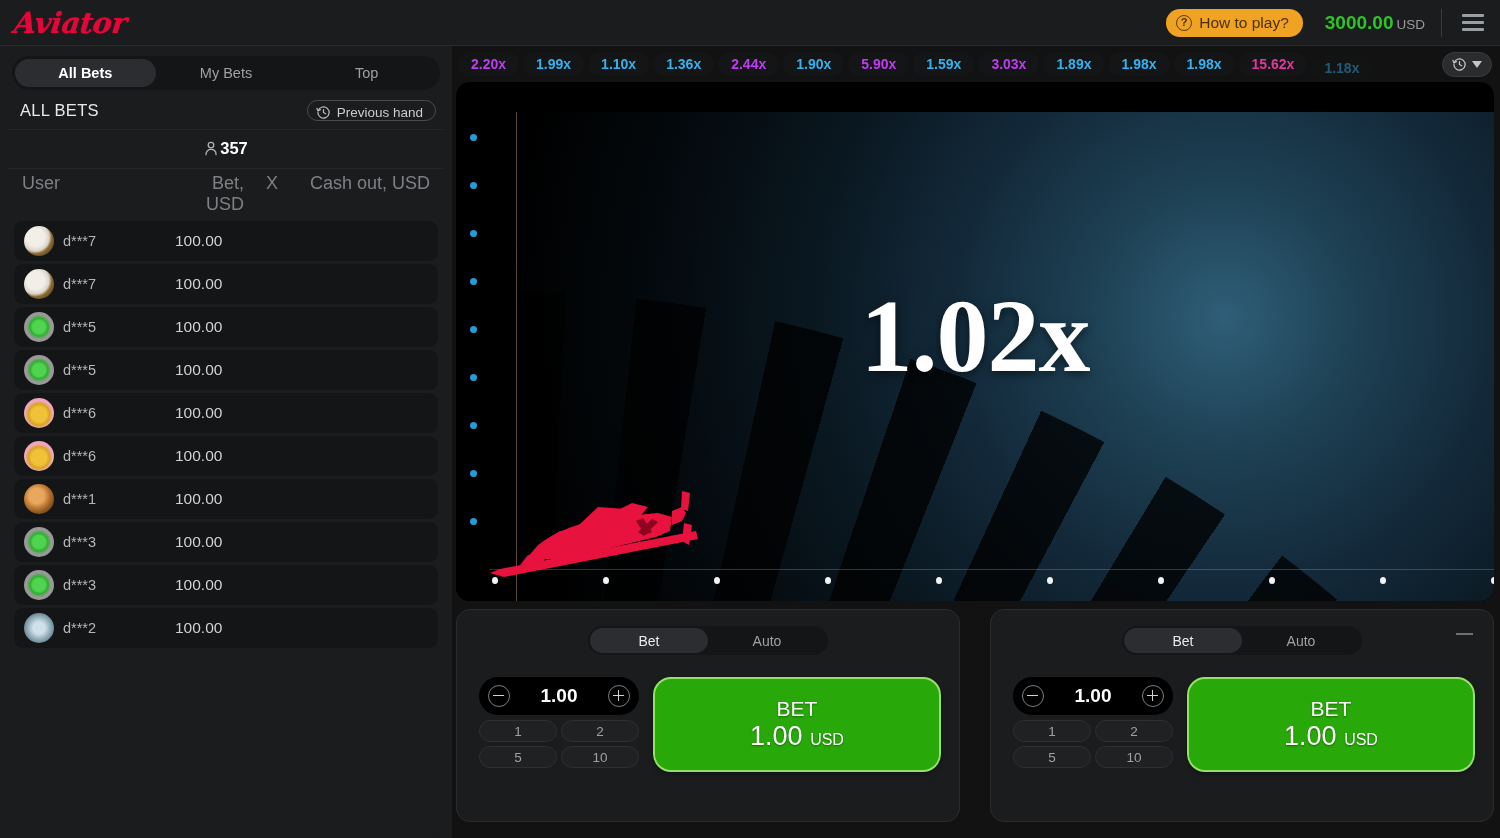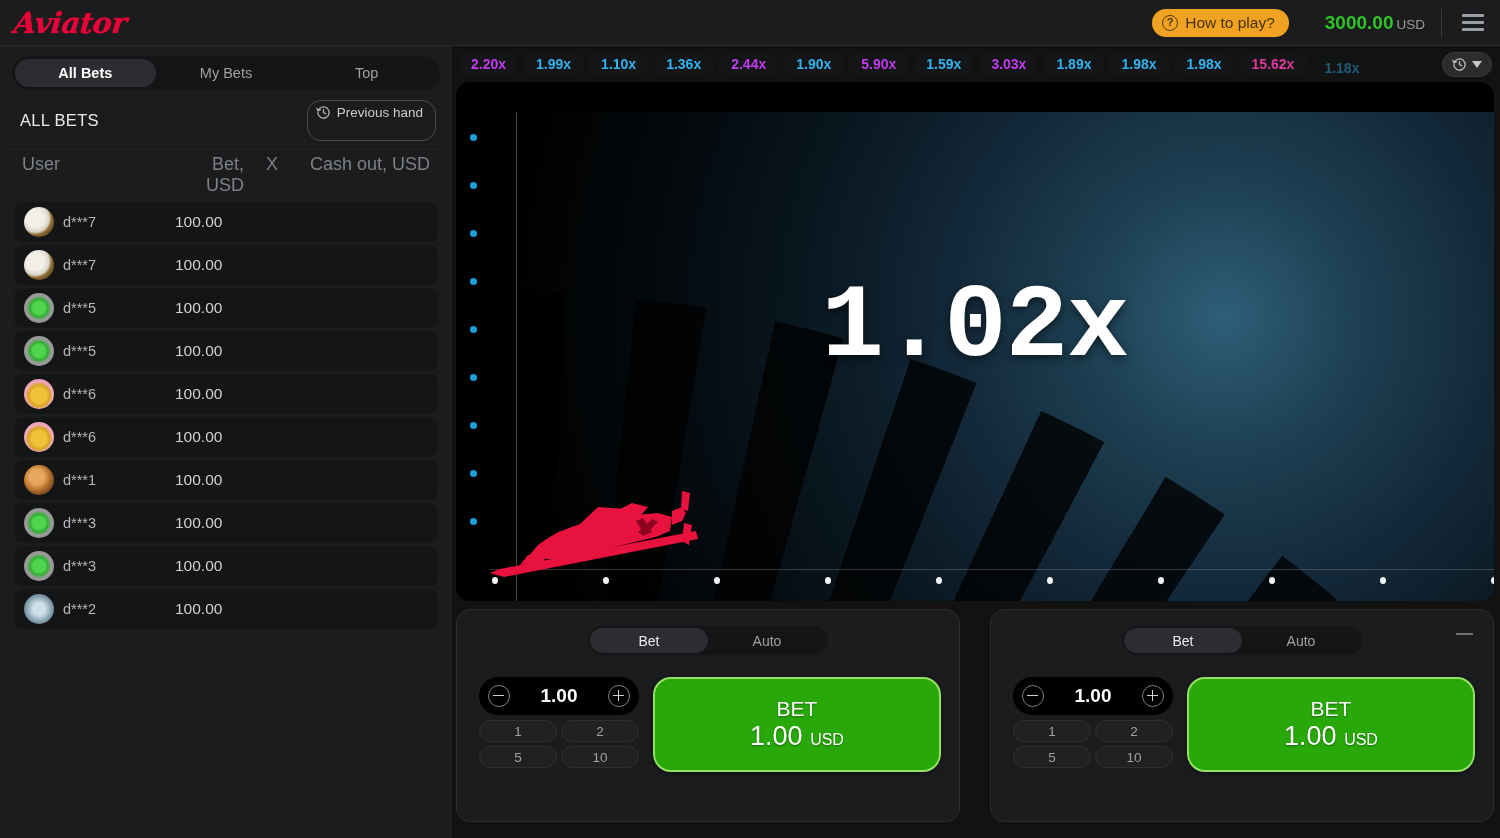--- a/index.html
+++ b/index.html
@@ -43,21 +43,21 @@
     border: none;
     font-family: "Liberation Sans", sans-serif;
   }
   .howto .qmark {
     width: 16px; height: 16px; border-radius: 50%;
     border: 1.5px solid #5a3c06;
     display: flex; align-items: center; justify-content: center;
     font-size: 11px; font-weight: bold; line-height: 1;
   }
   .balance {
-    margin-left: 36px;
+    margin-left: 22px;
     color: #2ec428; font-weight: bold; font-size: 19px;
     white-space: nowrap;
   }
   .balance .cur { color: #9a9a9a; font-weight: normal; font-size: 13.5px; margin-left: 3px; }
   .hdr-divider { width: 1px; height: 28px; background: #3a3b3c; margin: 0 16px; }
   .burger { display: flex; flex-direction: column; gap: 4px; cursor: pointer; padding: 4px; }
   .burger span { display: block; width: 22px; height: 3px; background: #9b9ea3; border-radius: 1px; }
 
   
   .main { display: flex; width: 1500px; height: 792px; }
@@ -87,21 +87,21 @@
 
   .allbets-row {
     display: flex; align-items: center; justify-content: space-between;
     padding: 6px 8px 8px 12px;
     border-bottom: 1px solid #242527;
   }
   .allbets-title { color: #e8e8e8; font-size: 16.5px; letter-spacing: .3px; }
   .prev-hand {
     display: flex; align-items: center; gap: 6px;
     border: 1px solid #4a4c4f; border-radius: 14px;
-    padding: 4px 12px 20px 8px; color: #c9cbcd; font-size: 13.5px;
+    padding: 4px 12px 0 8px; color: #c9cbcd; font-size: 13.5px;
     cursor: pointer; background: transparent;
     font-family: "Liberation Sans", sans-serif;
   }
   .hist-ico { width: 15px; height: 15px; flex-shrink: 0; }
 
   .counter-row {
     display: flex; align-items: center; justify-content: center;
     gap: 2px; padding: 9px 0 10px 0;
     border-bottom: 1px solid #242527;
   }
@@ -227,27 +227,27 @@
   }
   .ydot {
     position: absolute; left: 14px; width: 7px; height: 7px;
     border-radius: 50%; background: #1f9fd8;
   }
   .xdot {
     position: absolute; bottom: 17px; width: 6px; height: 7px;
     border-radius: 50%; background: #f2f3f4;
   }
   .multiplier {
-    position: absolute; left: 0; right: 0; top: 156px;
+    position: absolute; left: 0; right: 0; top: 164px;
     text-align: center; color: #fff;
     font-size: 104px; font-weight: bold;
     letter-spacing: -1px;
     text-shadow: 0 3px 10px rgba(0,0,0,.55);
     z-index: 4;
-    font-family: Liberation Mono, monospace;
+    font-family: Liberation Serif, serif;
   }
   .plane { position: absolute; left: 30px; bottom: 20px; z-index: 3; }
 
   
   .panels { display: flex; gap: 30px; height: 213px; }
   .panel {
     flex: 1; background: #1b1c1d;
     border: 1px solid #2b2c2e; border-radius: 14px;
     position: relative; padding-top: 16px;
   }
@@ -345,20 +345,27 @@
         <button class="prev-hand">
           <svg class="hist-ico" viewBox="0 0 24 24">
             <path fill="none" stroke="#b9bbbd" stroke-width="2" stroke-linecap="round" d="M3.5 9 A9 9 0 1 1 3 12"></path>
             <path fill="none" stroke="#b9bbbd" stroke-width="2" stroke-linecap="round" d="M1.5 5.5 L3.3 9.3 L7.1 7.6"></path>
             <path fill="none" stroke="#b9bbbd" stroke-width="2" stroke-linecap="round" d="M12 7.2 V12 L15.4 14"></path>
           </svg>
           <span>Previous hand</span>
         </button>
       </div>
 
+      <div class="counter-row">
+        <svg class="person-ico" viewBox="0 0 20 22">
+          <circle cx="10" cy="6" r="4.1" fill="none" stroke="#c9cbcd" stroke-width="1.9"></circle>
+          <path d="M2.6 20 C2.6 14.8 6 12.4 10 12.4 C14 12.4 17.4 14.8 17.4 20" fill="none" stroke="#c9cbcd" stroke-width="1.9" stroke-linecap="round"></path>
+        </svg>
+        <span class="cnum">357</span>
+      </div>
 
       <div class="col-head">
         <div class="ch-user">User</div>
         <div class="ch-bet">Bet, USD</div>
         <div class="ch-x">X</div>
         <div class="ch-cash">Cash out, USD</div>
       </div>
 
       <div class="bets-list" id="bets-list">
           <div class="bet-row">

